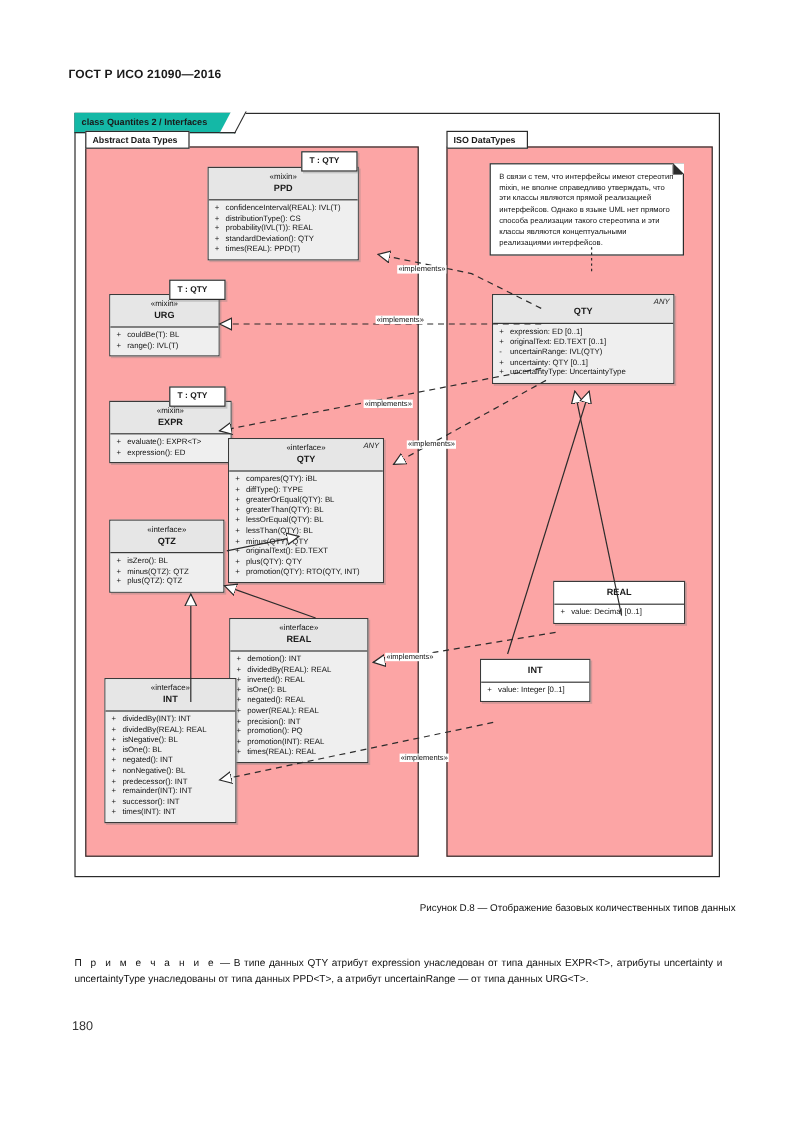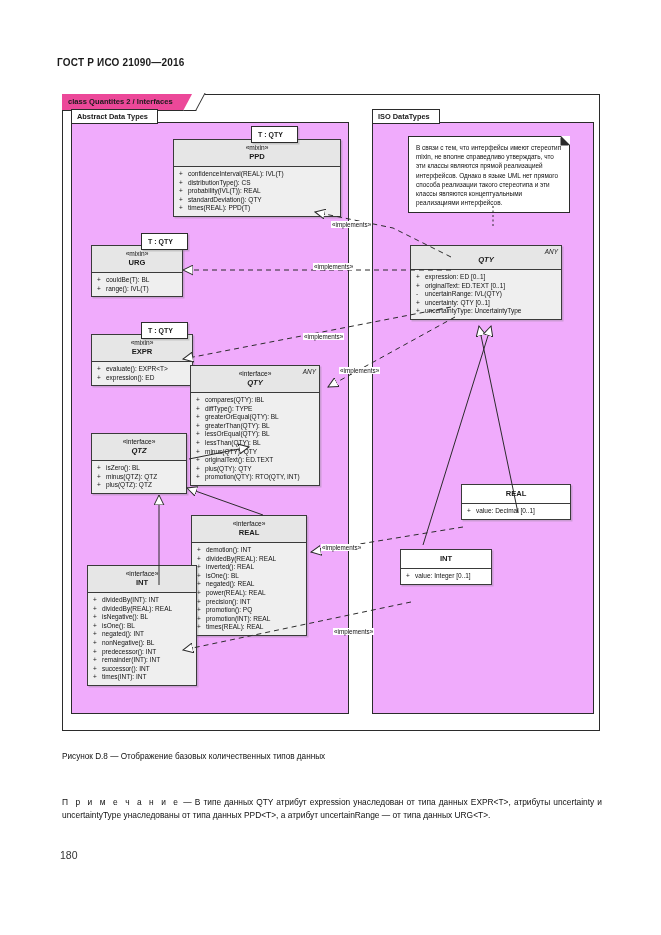--- a/index.html
+++ b/index.html
@@ -27,36 +27,36 @@
   .diagram-frame {
     position:absolute; left:62px; top:94px;
     width:538px; height:637px;
     border:1px solid #2b2b2b;
     background:#ffffff;
   }
   .frame-tab {
     position:absolute; left:-1px; top:-1px;
     height:17px; padding:2px 22px 2px 6px;
     border:1px solid #2b2b2b; border-left:none; border-top:none;
-    background:#ec4899;
+    background:#14b8a6;
     font-size:7.6px; font-weight:bold; white-space:nowrap;
     line-height:12px;
   }
   .frame-tab::after{
     content:""; position:absolute; right:-1px; top:-1px;
     width:12px; height:17px;
     background:#fff;
     border-bottom:1px solid #2b2b2b;
     transform: skewX(-28deg);
     transform-origin: bottom left;
     border-right:1px solid #2b2b2b;
   }
 
   
-  .package { position:absolute; border:1px solid #2b2b2b; background:#f0abfc; }
+  .package { position:absolute; border:1px solid #2b2b2b; background:#fca5a5; }
   .package-label {
     position:absolute; top:-14px; left:-1px;
     border:1px solid #2b2b2b; background:#ffffff;
     font-size:7.4px; font-weight:bold;
     padding:2px 9px 2px 5px; line-height:9px;
     white-space:nowrap;
   }
 
   
   .cls {
@@ -68,21 +68,21 @@
   .cls-head {
     background:#e6e6e6;
     border-bottom:1px solid #3a3a3a;
     padding:4px 4px 4px 4px;
     text-align:center;
     position:relative;
   }
   .cls.plain .cls-head { background:#ffffff; }
   .stereo { font-size:6.6px; line-height:8px; color:#111; }
   .cname  { font-size:7.6px; font-weight:bold; line-height:10px; }
-  .cname.italic { font-style:italic; }
+  .cname.italic { }
   .anylab {
     position:absolute; right:3px; top:2px;
     font-size:6.4px; font-style:italic; color:#222;
   }
   .cls-body { padding:3px 2px 3px 3px; background:#efefef; }
   .cls.plain .cls-body { background:#ffffff; }
   .mem {
     font-size:6.5px; line-height:8.6px;
     white-space:nowrap; display:flex; gap:4px;
     padding-left:2px; color:#111;
@@ -118,22 +118,22 @@
   }
   .note::after{
     content:""; position:absolute; right:-1px; top:-1px;
     border-width:0 9px 9px 0; border-style:solid;
     border-color:#ffffff #ffffff #2b2b2b #2b2b2b;
     box-shadow:-1px 1px 0 -0.5px #2b2b2b;
   }
 
   
   .caption {
-    position:absolute; left:62px; top:752px; width:538px;
-    text-align:left; font-size:8.2px; color:#111;
+    position:absolute; left:75px; top:752px; width:538px;
+    text-align:right; font-size:8.2px; color:#111;
   }
   .footnote {
     position:absolute; left:62px; top:777px; width:540px;
     font-size:8.4px; line-height:12.6px; color:#111; text-align:justify;margin-top:19px;
   }
   .footnote .lead { letter-spacing:2.2px; }
 </style>
 </head>
 <body>
 
@@ -190,21 +190,21 @@
   <div class="edge-label" style="left:250px; top:168px;">«implements»</div>
   <div class="edge-label" style="left:240px; top:238px;">«implements»</div>
   <div class="edge-label" style="left:276px; top:272px;">«implements»</div>
   <div class="edge-label" style="left:258px; top:449px;">«implements»</div>
   <div class="edge-label" style="left:270px; top:533px;">«implements»</div>
 
   <div class="tparam" style="left:188px; top:31px;">T : QTY</div>
   <div class="tparam" style="left:78px; top:138px;">T : QTY</div>
   <div class="tparam" style="left:78px; top:227px;">T : QTY</div>
 
-  <div class="cls" style="left:110px; top:44px; width:168px;">
+  <div class="cls" style="left:110px; top:44px; width:126px;">
     <div class="cls-head">
       <div class="stereo">«mixin»</div>
       <div class="cname">PPD</div>
     </div>
     <div class="cls-body">
       <div class="mem">
           <span class="vis">+</span>
           <span>confidenceInterval(REAL): IVL(T)</span>
         </div>
       <div class="mem">

